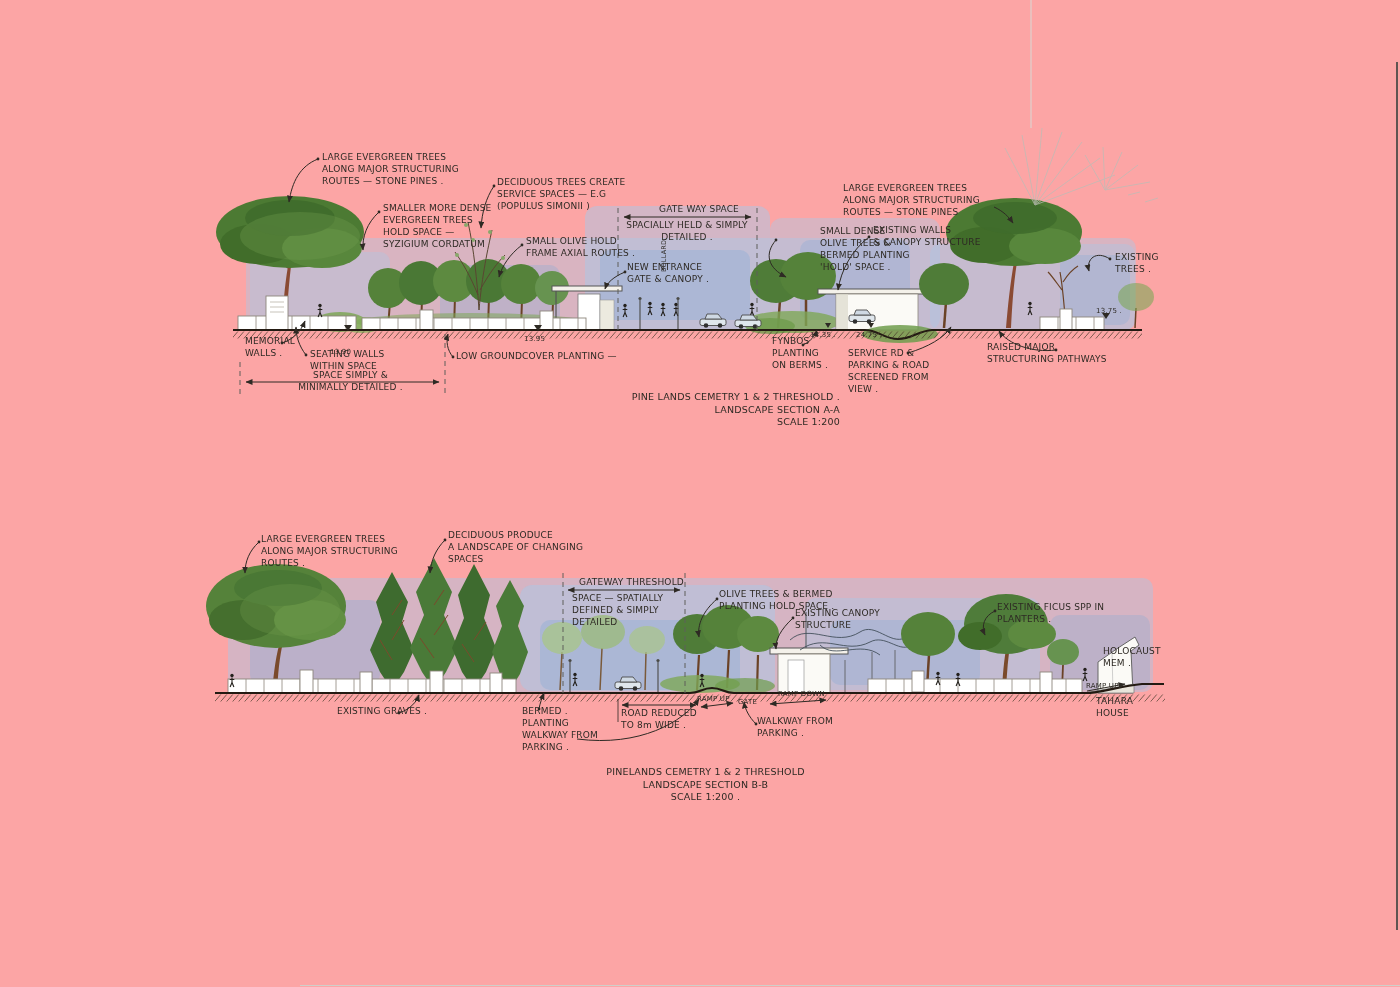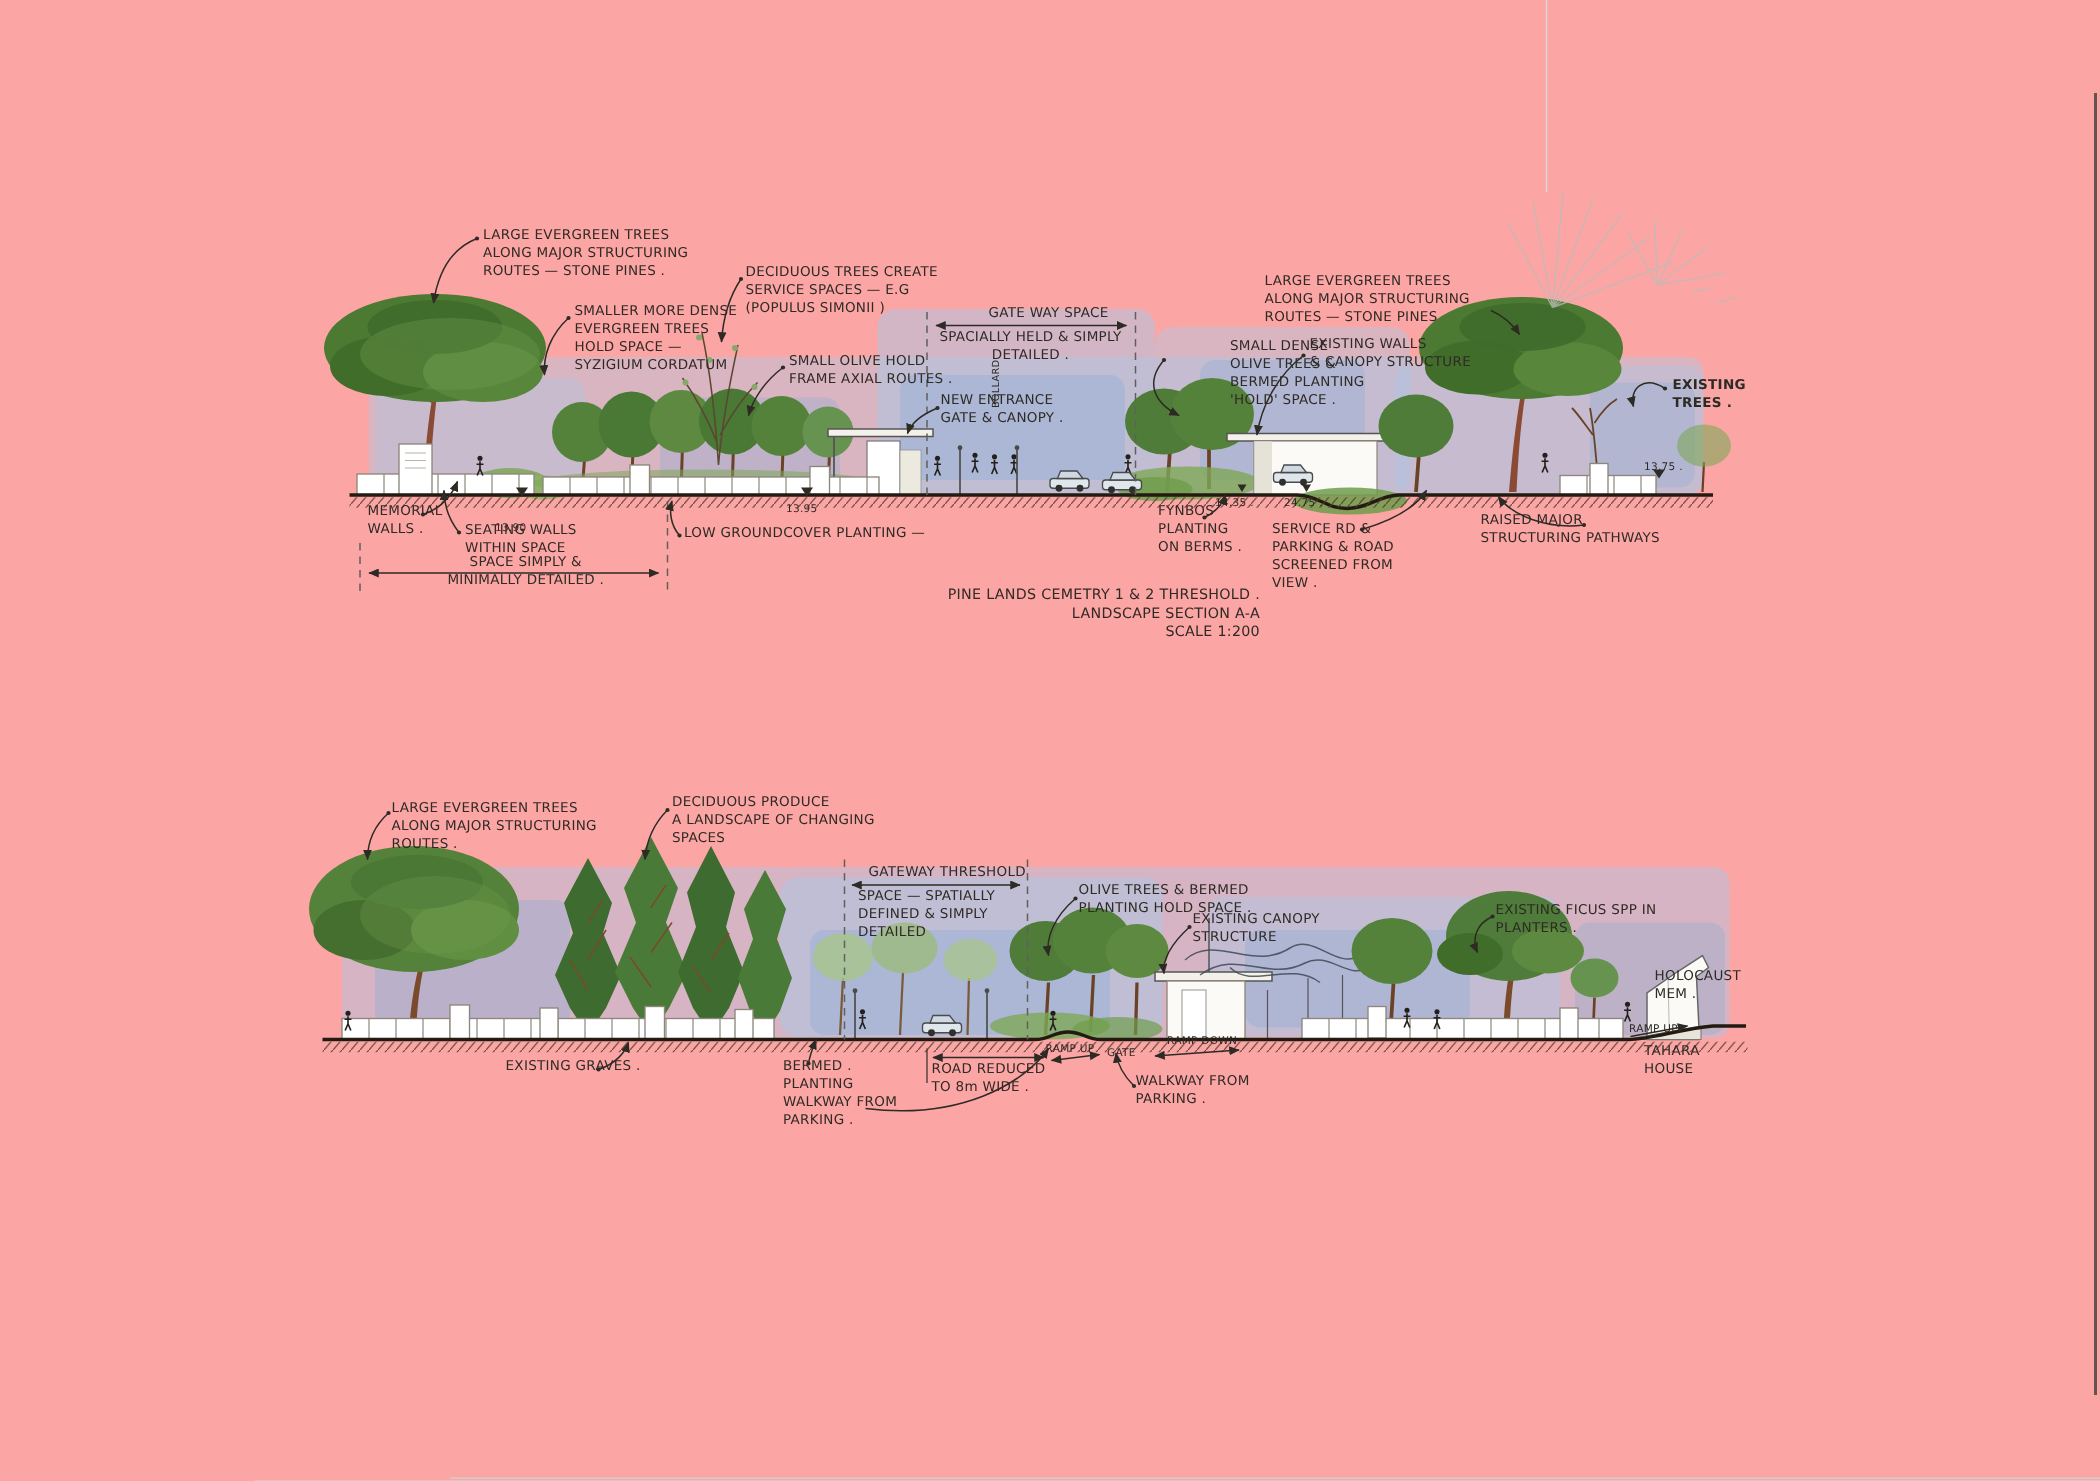--- a/index.html
+++ b/index.html
@@ -396,21 +396,21 @@
       <div class="ann" style="left: 660px; top: 272px; width: 60px; font-size: 6.5px; transform: rotate(-90deg);">BOLLARD</div>
       <div class="ann" style="left: 780px; top: 226px; width: 110px; margin-left: 40px;">SMALL DENSE
 OLIVE TREES &amp;
 BERMED PLANTING
 'HOLD' SPACE .</div>
       <div class="ann" style="left: 873px; top: 225px; width: 140px;">EXISTING WALLS
 &amp; CANOPY STRUCTURE</div>
       <div class="ann" style="left: 843px; top: 183px; width: 158px;">LARGE EVERGREEN TREES
 ALONG MAJOR STRUCTURING
 ROUTES — STONE PINES</div>
-      <div class="ann" style="left: 1115px; top: 252px; width: 60px; font-weight: bold;">EXISTING
+      <div class="ann" style="left: 1115px; top: 252px; width: 60px;">EXISTING
 TREES .</div>
       <div class="ann" style="left: 245px; top: 336px; width: 72px;">MEMORIAL
 WALLS .</div>
       <div class="ann" style="left: 310px; top: 349px; width: 110px;">SEATING WALLS
 WITHIN SPACE</div>
       <div class="ann" style="left: 258px; top: 370px; width: 185px; text-align: center;">SPACE SIMPLY &amp;
 MINIMALLY DETAILED .</div>
       <div class="ann" style="left: 456px; top: 351px; width: 215px;">LOW GROUNDCOVER PLANTING —</div>
       <div class="ann" style="left: 772px; top: 336px; width: 70px;">FYNBOS
 PLANTING
@@ -457,20 +457,23 @@
       <div class="ann" style="left: 621px; top: 708px; width: 95px;">ROAD REDUCED
 TO 8m WIDE .</div>
       <div class="ann" style="left: 697px; top: 695px; width: 52px; font-size: 7px;">RAMP UP</div>
       <div class="ann" style="left: 738px; top: 698px; width: 35px; font-size: 7px;">GATE</div>
       <div class="ann" style="left: 778px; top: 690px; width: 68px; font-size: 7px;">RAMP DOWN</div>
       <div class="ann" style="left: 757px; top: 716px; width: 98px;">WALKWAY FROM
 PARKING .</div>
       <div class="ann" style="left: 1086px; top: 682px; width: 52px; font-size: 7px;">RAMP UP</div>
       <div class="ann" style="left: 1096px; top: 696px; width: 62px;">TAHARA
 HOUSE</div>
+      <div class="ann" style="left: 598px; top: 766px; width: 215px; text-align: center; font-size: 9.5px;">PINELANDS CEMETRY 1 &amp; 2 THRESHOLD
+LANDSCAPE SECTION B-B
+SCALE 1:200 .</div>
     </div>
 
 <div class="titleblock">
   
   
   
   
   
 </div>
 

